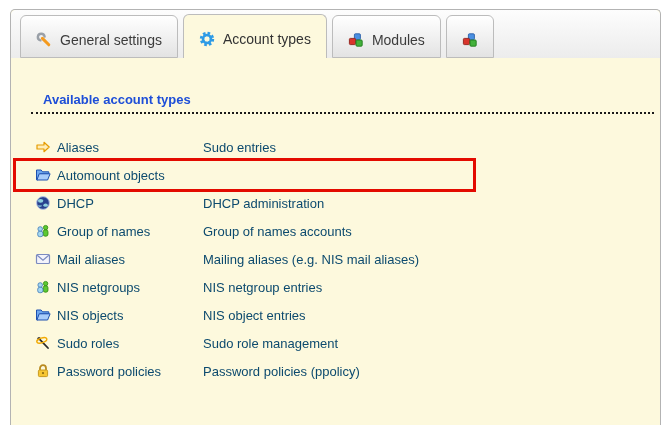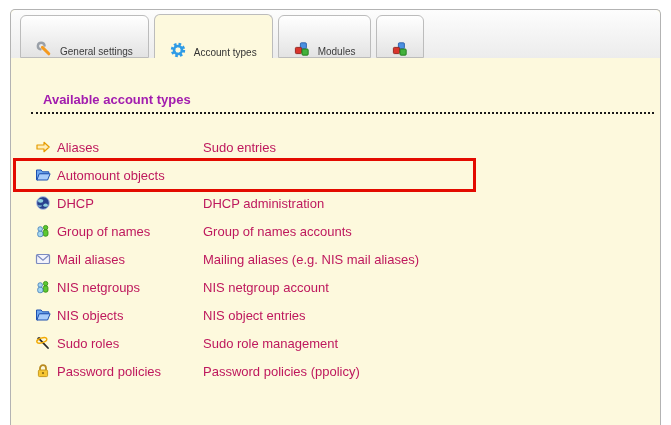--- a/index.html
+++ b/index.html
@@ -4,33 +4,33 @@
 <style>
   * { box-sizing: border-box; margin: 0; padding: 0; }
   html, body { width: 671px; height: 425px; overflow: hidden; background: #ffffff;
     font-family: "Liberation Sans", sans-serif; }
   .widget { position: absolute; left: 10px; top: 9px; width: 651px; height: 420px;
     border: 1px solid #b3b3b3; border-bottom: none; border-radius: 5px 5px 0 0;
     background: #fdf9dd; }
   
   .tabstrip { height: 48px; background: linear-gradient(180deg, #fdfdfd 0%, #ececec 100%);
     border-radius: 5px 5px 0 0; display: flex; align-items: flex-end; padding-left: 9px; }
-  .tab { height: 43px; margin-right: 5px; display: flex; align-items: flex-end; gap: 8px;
-    padding: 0 15px; border: 1px solid #bcbcbc; border-radius: 6px 6px 0 0;
+  .tab { height: 43px; margin-right: 5px; display: flex; align-items: flex-start; gap: 8px;
+    padding: 16px 15px; border: 1px solid #bcbcbc; border-radius: 6px 6px 0 0;
     background: linear-gradient(180deg, #ffffff 0%, #e3e3e3 100%);
-    font-size: 10px; color: #3c3c3c; cursor: pointer; white-space: nowrap; }
+    font-size: 14px; color: #3c3c3c; cursor: pointer; white-space: nowrap; }
   .tab.active { background: #fdf9dd; border-bottom: none; height: 44px; color: #333; gap: 8px; }
   .tab .ticon { width: 16px; height: 16px; display: inline-block; flex: 0 0 16px; }
   
   .panel { padding-top: 34px; }
   .heading { margin: 0 6px 0 20px; padding: 0 0 5px 12px; font-size: 13px; font-weight: bold;
-    color: #a21caf; border-bottom: 2px dotted #1a1a1a; }
+    color: #1d4ed8; border-bottom: 2px dotted #1a1a1a; }
   .rows { margin: 19px 0 0 24px; width: 429px; }
   .row { position: relative; display: grid; grid-template-columns: 16px 140px 239px 16px;
-    column-gap: 6px; align-items: center; height: 28px; font-size: 13px; color: #be185d; }
+    column-gap: 6px; align-items: center; height: 28px; font-size: 13px; color: #0c4a6e; }
   .row .icon { width: 16px; height: 16px; display: inline-block; }
   .row .label, .row .desc { white-space: nowrap; overflow: hidden; }
   .addbtn { width: 16px; height: 16px; border: none; background: transparent; padding: 0;
     cursor: pointer; display: inline-flex; }
   .hl { position: absolute; left: -22px; top: -3px; width: calc(100% + 34px);
     height: calc(100% + 6px); border: 3px solid #e30b00; pointer-events: none; }
   svg { display: block; }
 </style>
 </head>
 <body>
@@ -154,21 +154,21 @@
         <div class="row">
     <span class="icon">
             <svg width="16" height="16" viewBox="0 0 16 16">
               <circle cx="10.6" cy="4.6" r="2.2" fill="#5CC832" stroke="#2F8A12" stroke-width="0.8"></circle>
               <rect x="8.2" y="6.8" width="4.8" height="6.4" rx="2" fill="#5CC832" stroke="#2F8A12" stroke-width="0.8"></rect>
               <circle cx="5.2" cy="6" r="2.3" fill="#A5D8F0" stroke="#3C77B8" stroke-width="0.8"></circle>
               <rect x="2.7" y="8.3" width="5.2" height="5.4" rx="2" fill="#A5D8F0" stroke="#3C77B8" stroke-width="0.8"></rect>
             </svg>
           </span>
     <span class="label">NIS netgroups</span>
-    <span class="desc">NIS netgroup account</span>
+    <span class="desc">NIS netgroup entries</span>
     <button class="addbtn" title="add">
       <span></span>
     </button>
 
   </div>
         <div class="row">
     <span class="icon">
             <svg width="16" height="16" viewBox="0 0 16 16">
               <path d="M1.5 3h4.6l1.5 1.8h6.2v2H5.2L3 12.8H1.5z" fill="#6FA8EF" stroke="#1E50B0" stroke-width="1"></path>
               <path d="M4.2 6.8h10.9L12.6 13H1.9z" fill="#A9CCFA" stroke="#1E50B0" stroke-width="1"></path>

